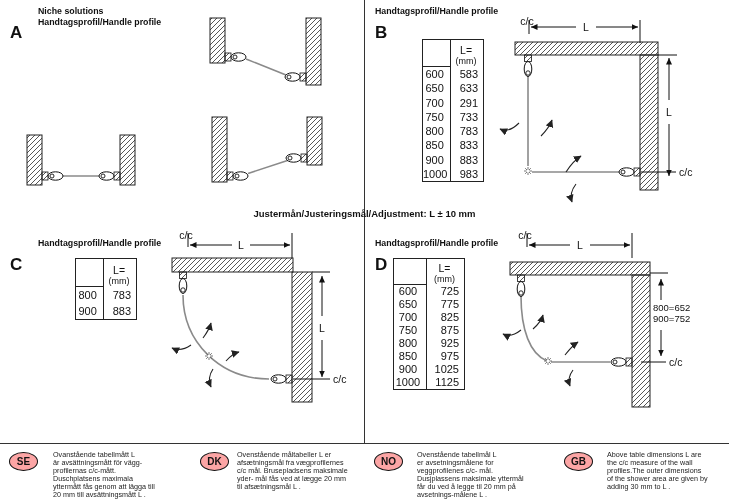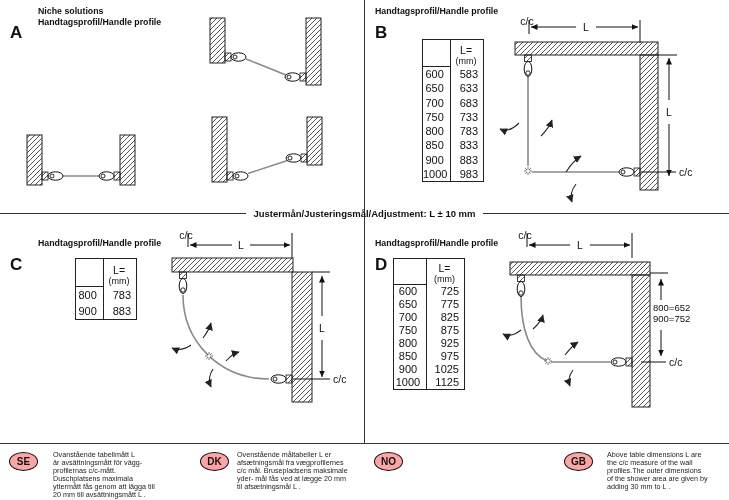--- a/index.html
+++ b/index.html
@@ -22,21 +22,21 @@
   .lt-head .lt-c1{border-bottom:1px solid #222;}
   .lt-head .lt-c2{display:flex;flex-direction:column;justify-content:flex-end;align-items:center;text-align:center;padding:0 2px 1px 0;}
   .lt-h1{font-size:10.5px;line-height:11px;}
   .lt-h2{font-size:9px;line-height:10px;}
   .t-b .lt-row{height:14.3px;line-height:14.3px;}
   .t-c .lt-head{height:28px;}
   .t-c .lt-row{height:16px;line-height:16px;}
   .t-d .lt-head{height:26px;}
   .t-d .lt-row{height:13px;line-height:13px;}
   .vdivider{position:absolute;left:364px;top:0;height:443px;width:0;border-left:1.2px solid #333;}
-  .divider-mid{position:absolute;left:0;top:206px;width:729px;height:14px;display:flex;align-items:center;}
+  .divider-mid{position:absolute;left:0;top:206px;width:729px;height:14px;display:flex;align-items:center;flex-direction:column;}
   .divider-mid .dline{flex:1;height:0;border-top:1.2px solid #333;}
   .divider-mid .dtext{font-weight:bold;font-size:9.5px;margin:0 7px;white-space:nowrap;}
   .divider-bottom{position:absolute;left:0;top:443px;width:729px;height:0;border-top:1.2px solid #333;}
   .badge{position:absolute;width:29px;height:19px;border:1.6px solid #111;border-radius:50%;
          display:flex;align-items:center;justify-content:center;font-weight:bold;font-size:10px;background:#fca5a5;box-sizing:border-box;}
   .note-text{position:absolute;font-size:7.2px;line-height:8.1px;color:#222;}
 </style>
 </head>
 <body>
 
@@ -236,21 +236,21 @@
     <div class="lt-row">
         <div class="lt-c1">600</div>
         <div class="lt-c2">583</div>
       </div>
     <div class="lt-row">
         <div class="lt-c1">650</div>
         <div class="lt-c2">633</div>
       </div>
     <div class="lt-row">
         <div class="lt-c1">700</div>
-        <div class="lt-c2">683</div>
+        <div class="lt-c2">291</div>
       </div>
     <div class="lt-row">
         <div class="lt-c1">750</div>
         <div class="lt-c2">733</div>
       </div>
     <div class="lt-row">
         <div class="lt-c1">800</div>
         <div class="lt-c2">783</div>
       </div>
     <div class="lt-row">
@@ -340,20 +340,28 @@
   <div class="badge" style="left:200px;top:452px;">DK</div>
   <div class="note-text" style="left:237px;top:451px;width:128px;">
     <div>Ovenstående måltabeller L er</div>
     <div>afsætningsmål fra vægprofilernes</div>
     <div>c/c mål. Brusepladsens maksimale</div>
     <div>yder- mål fås ved at lægge 20 mm</div>
     <div>til afsætningsmål L .</div>
   </div>
 
   <div class="badge" style="left:374px;top:452px;">NO</div>
+  <div class="note-text" style="left:417px;top:451px;width:128px;">
+    <div>Ovenstående tabellmål L</div>
+    <div>er avsetningsmålene for</div>
+    <div>veggprofilenes c/c- mål.</div>
+    <div>Dusjplassens maksimale yttermål</div>
+    <div>får du ved å legge til 20 mm på</div>
+    <div>avsetnings-målene L .</div>
+  </div>
 
   <div class="badge" style="left:564px;top:452px;">GB</div>
   <div class="note-text" style="left:607px;top:451px;width:120px;">
     <div>Above table dimensions L are</div>
     <div>the c/c measure of the wall</div>
     <div>profiles.The outer dimensions</div>
     <div>of the shower area are given by</div>
     <div>adding 30 mm to L .</div>
   </div>
 

